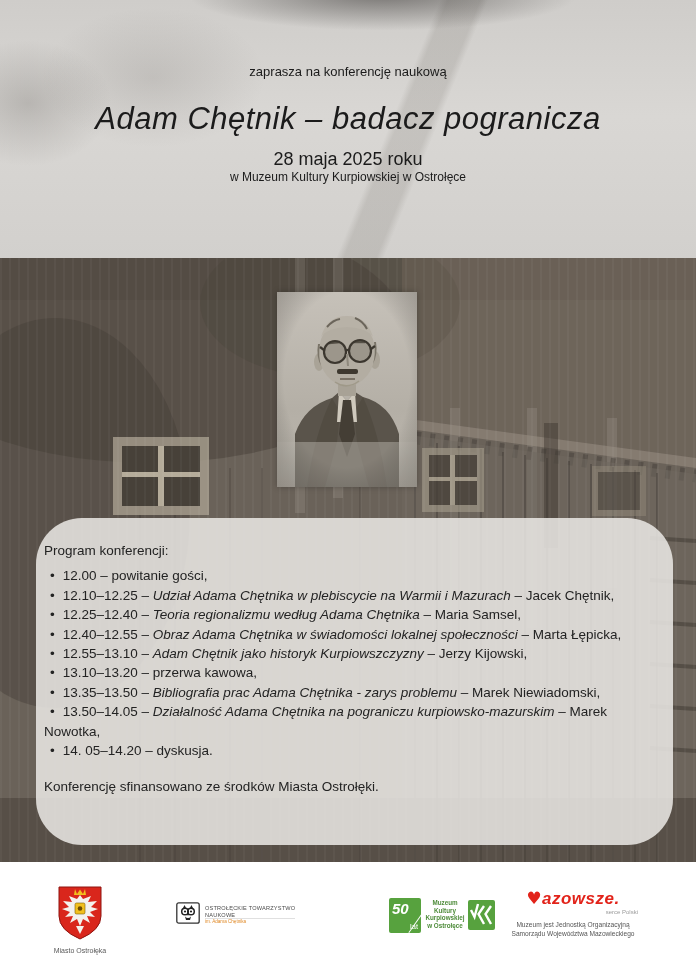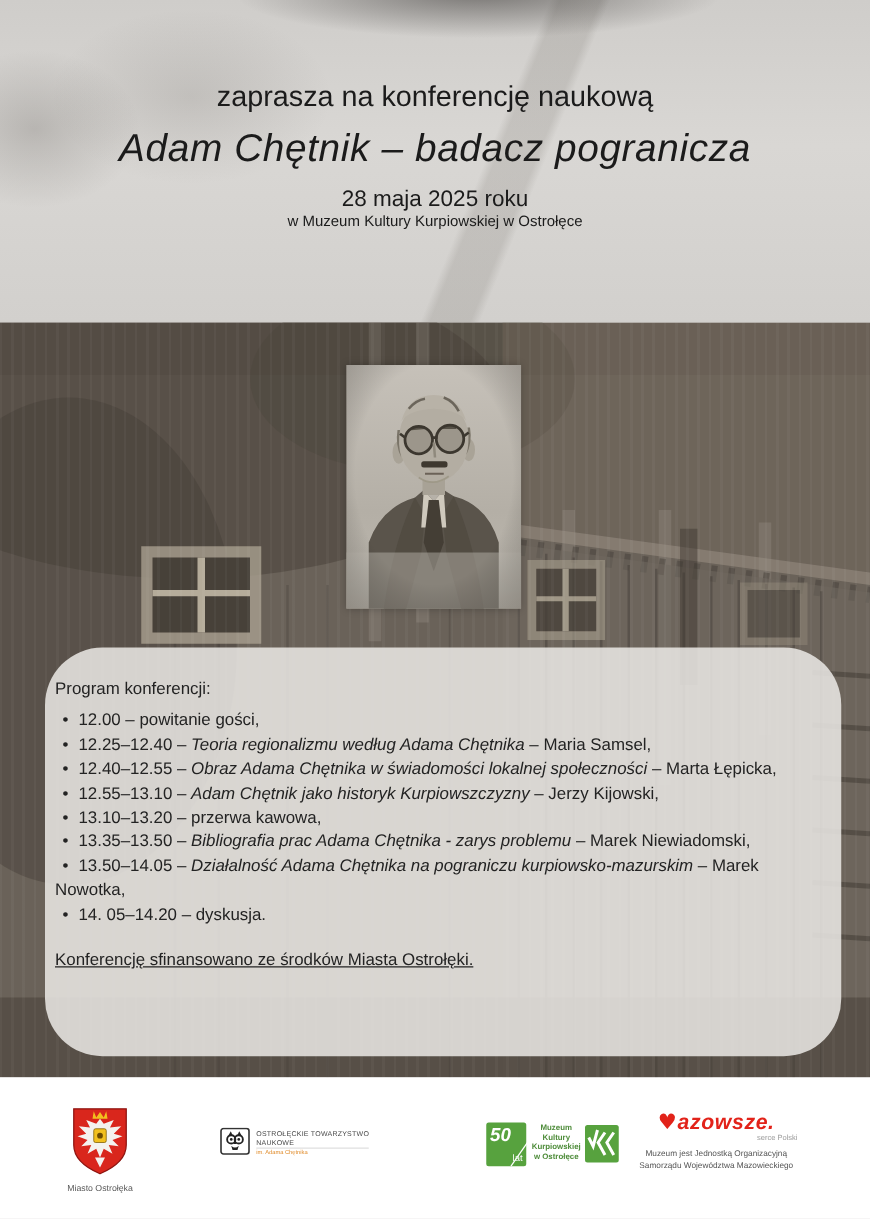--- a/index.html
+++ b/index.html
@@ -26,41 +26,41 @@
     background:repeating-linear-gradient(90deg, rgba(255,255,255,.035) 0 2px, transparent 2px 9px);
     pointer-events:none;
   }
 
   
   .footer-band { position:absolute; left:0; top:862px; width:696px; height:113px; background:#ffffff; }
 
   
   .hdr { position:absolute; left:0; width:696px; text-align:center; color:#1b1b1b; }
   .hdr-line1 { top:27px;  font-size:17.5px; }
-  .hdr-line2 { top:64px;  font-size:23px; }
+  .hdr-line2 { top:64px;  font-size:13px; }
   .hdr-title { top:101px; font-size:31px; font-style:italic; letter-spacing:.5px; }
   .hdr-date  { top:149px; font-size:18px; }
   .hdr-venue { top:170px; font-size:12px; }
 
   
   .portrait { position:absolute; left:277px; top:292px; width:140px; height:195px; box-shadow:0 0 6px rgba(0,0,0,.25); }
   .portrait svg { display:block; }
 
   
   .panel {
     position:absolute; left:36px; top:518px; width:637px; height:327px;
     background:rgba(233,231,228,.87);
     border-radius:46px;
     padding:23px 30px 0 8px;
     color:#232323; font-size:13.5px; line-height:19.4px;
   }
   .prog-heading { margin-bottom:6px; }
   .prog-item .bullet { display:inline-block; margin:0 8px 0 6px; }
   .prog-item .t-italic { font-style:italic; }
-  .funding-note { margin-top:17px;text-decoration:underline; }
+  .funding-note { margin-top:17px; }
 
   
   .crest-wrap { position:absolute; left:40px; top:886px; width:80px; text-align:center; }
   .crest-wrap svg { display:inline-block; }
   .crest-caption { margin-top:3px; font-size:7px; color:#5a5a5a; }
 
   .otn { position:absolute; left:176px; top:902px; display:flex; align-items:flex-start; }
   .otn-box { width:24px; height:22px; }
   .otn-text { margin-left:5px; padding-top:3px; }
   .otn-l1, .otn-l2 { font-size:5.6px; letter-spacing:.2px; color:#4a4a4a; line-height:6.5px; }
@@ -225,20 +225,21 @@
 
       <rect x="0" y="150" width="140" height="45" fill="#c2bdb3" opacity=".45"></rect>
       <rect width="140" height="195" fill="url(#pvig)"></rect>
     </svg>
   </div>
 
   <div class="panel">
     <div class="prog-heading">Program konferencji:</div>
 
     <div class="prog-item"><span class="bullet">•</span><span>12.00 – powitanie gości,</span><span class="t-italic"></span><span></span></div>
+    <div class="prog-item"><span class="bullet">•</span><span>12.10–12.25 – </span><span class="t-italic">Udział Adama Chętnika w plebiscycie na Warmii i Mazurach</span><span> – Jacek Chętnik,</span></div>
     <div class="prog-item"><span class="bullet">•</span><span>12.25–12.40 – </span><span class="t-italic">Teoria regionalizmu według Adama Chętnika</span><span> – Maria Samsel,</span></div>
     <div class="prog-item"><span class="bullet">•</span><span>12.40–12.55 – </span><span class="t-italic">Obraz Adama Chętnika w świadomości lokalnej społeczności</span><span> – Marta Łępicka,</span></div>
     <div class="prog-item"><span class="bullet">•</span><span>12.55–13.10 – </span><span class="t-italic">Adam Chętnik jako historyk Kurpiowszczyzny</span><span> – Jerzy Kijowski,</span></div>
     <div class="prog-item"><span class="bullet">•</span><span>13.10–13.20 – przerwa kawowa,</span><span class="t-italic"></span><span></span></div>
     <div class="prog-item"><span class="bullet">•</span><span>13.35–13.50 – </span><span class="t-italic">Bibliografia prac Adama Chętnika - zarys problemu</span><span> – Marek Niewiadomski,</span></div>
     <div class="prog-item"><span class="bullet">•</span><span>13.50–14.05 – </span><span class="t-italic">Działalność Adama Chętnika na pograniczu kurpiowsko-mazurskim</span><span> – Marek Nowotka,</span></div>
     <div class="prog-item"><span class="bullet">•</span><span>14. 05–14.20 – dyskusja.</span><span class="t-italic"></span><span></span></div>
 
     <div class="funding-note">Konferencję sfinansowano ze środków Miasta Ostrołęki.</div>
   </div>

